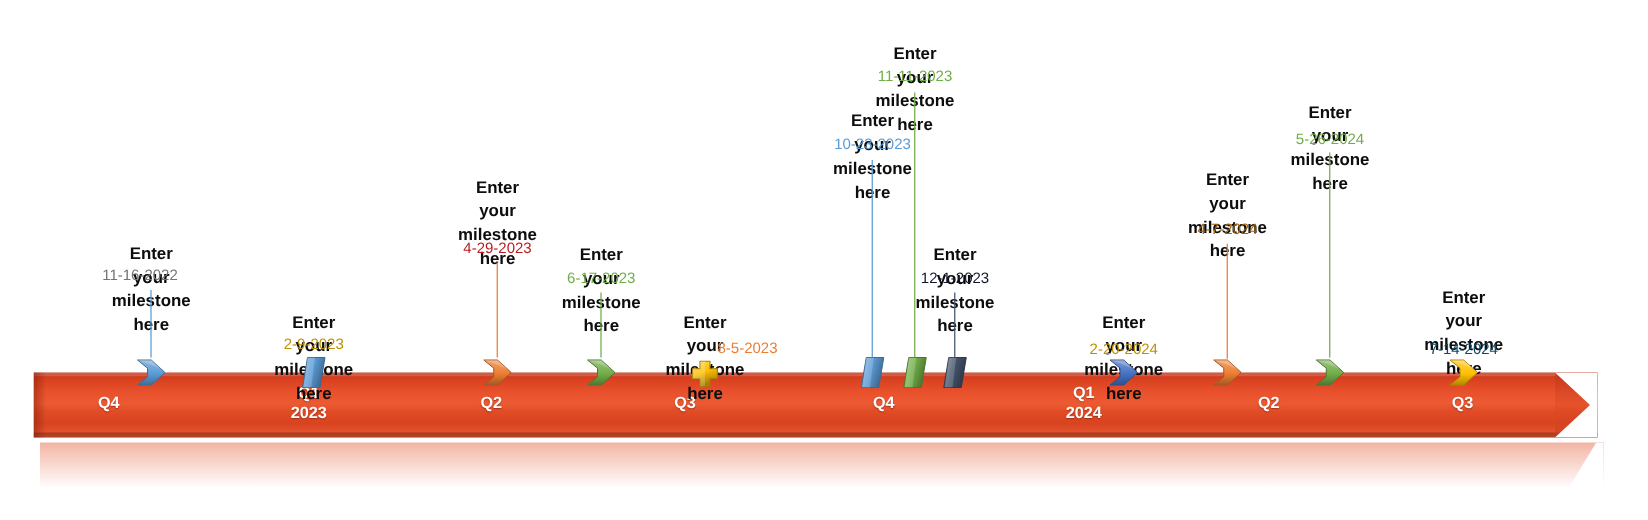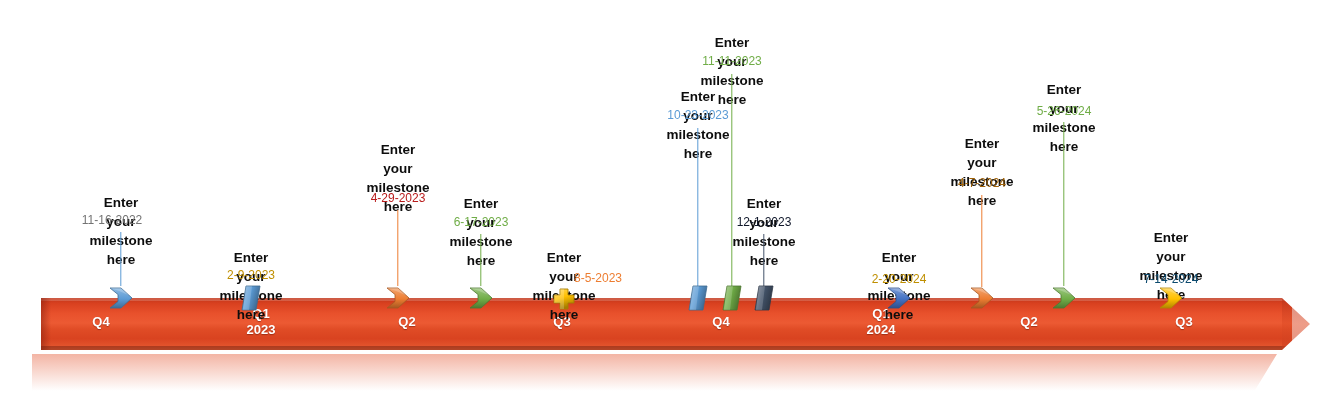--- a/index.html
+++ b/index.html
@@ -4,21 +4,21 @@
 <style>
   html,body{margin:0;padding:0;}
   body{
     width:1318px;height:416px;background:#ffffff;
     font-family:"Liberation Sans", sans-serif;
     overflow:hidden;position:relative;
   }
   #stage{position:absolute;left:0;top:0;width:1318px;height:416px;}
 
   
-  .bar-wrap{position:absolute;left:41px;top:298px;width:1251px;height:52px;padding-left:24px;}
+  .bar-wrap{position:absolute;left:27px;top:298px;width:1251px;height:52px;}
   .bar-body{
     position:absolute;left:0;top:0;width:1251px;height:52px;
     background:
       linear-gradient(to bottom,
         #c0351a 0%, #d8401f 10%, #e8512c 30%, #ec5a33 48%,
         #e04c26 60%, #d94320 78%, #e2532c 92%, #ef6a3f 100%);
   }
   
   .bar-notch{
     position:absolute;right:0;top:0;width:34px;height:52px;

